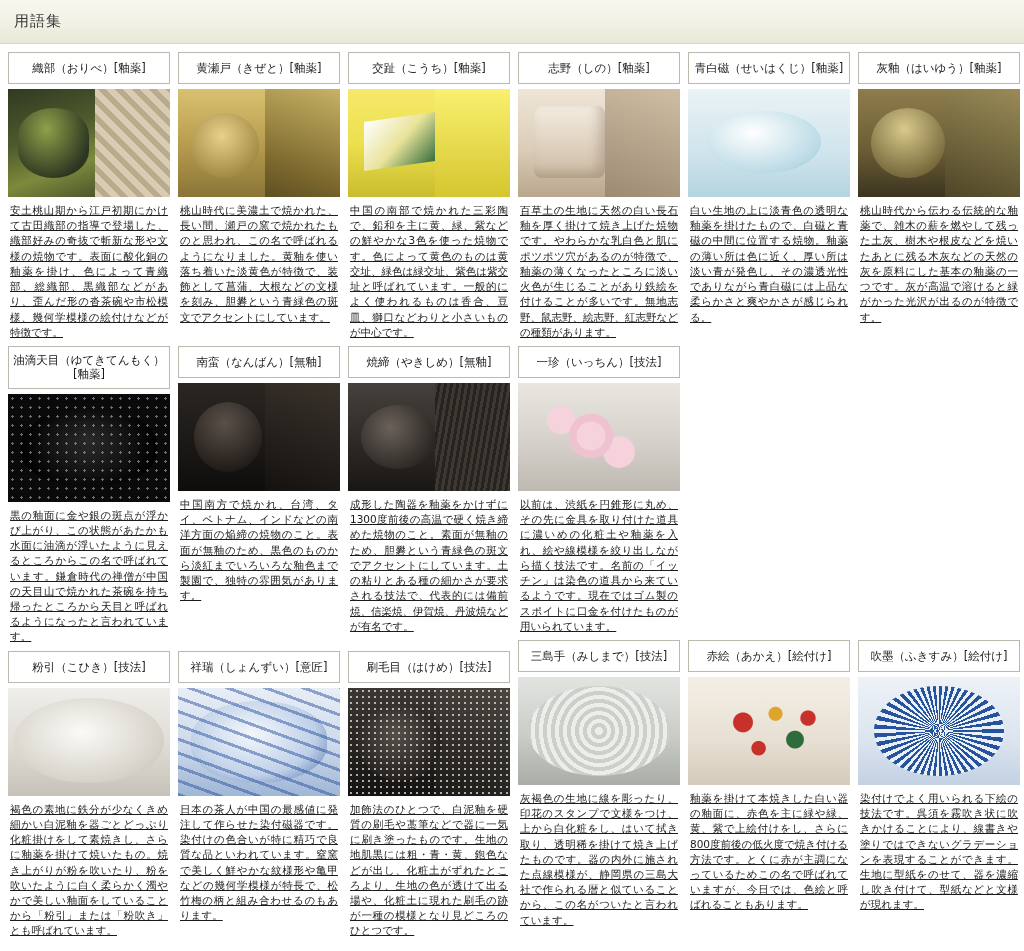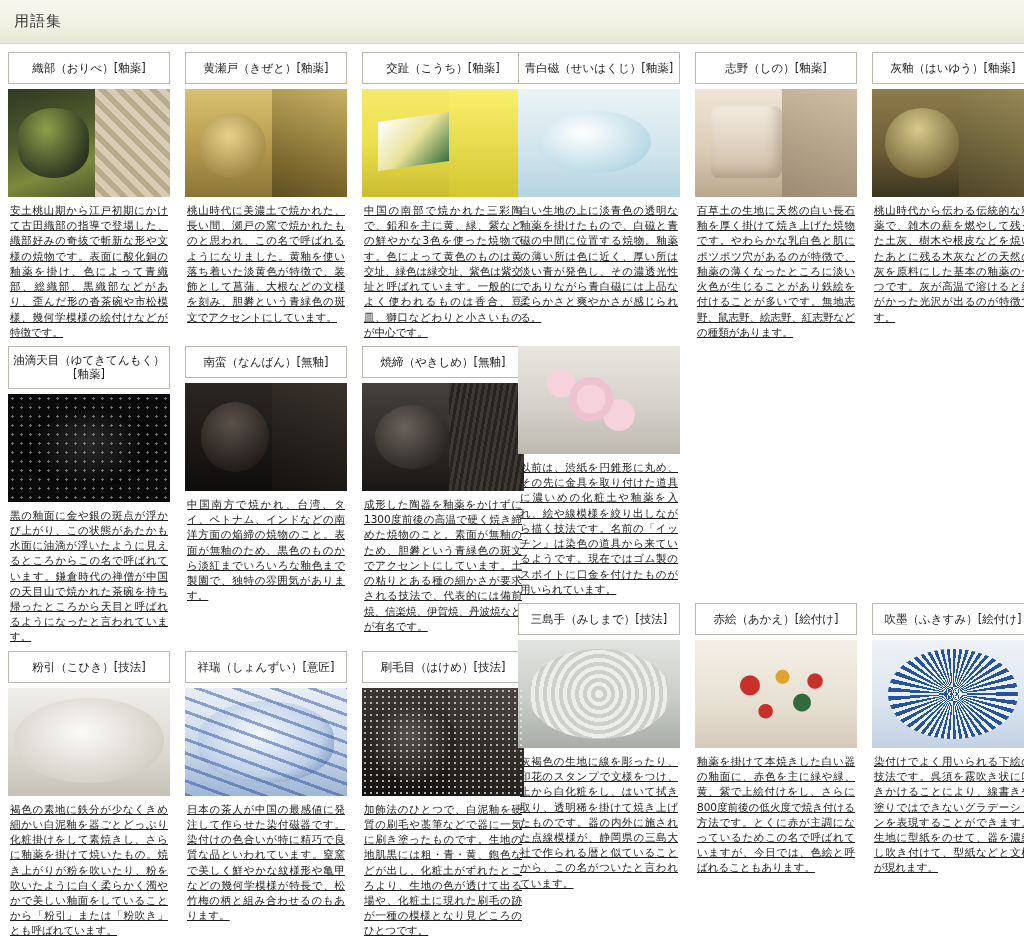--- a/index.html
+++ b/index.html
@@ -36,21 +36,21 @@
   }
   .column-group {
     display: flex;
     flex-direction: column;
     gap: 0;
   }
   .col-left { width: 510px; }
   .col-right { width: 506px; }
   .row {
     display: flex;
-    gap: 7px;
+    gap: 0;
   }
   .cell {
     width: 170px;
     padding: 0 4px 6px 4px;
   }
   .cell-title {
     border: 1px solid #b9b9ad;
     background: #ffffff;
     font-size: 11.5px;
     color: #1b1b1b;
@@ -293,48 +293,49 @@
           <div class="cell-text">加飾法のひとつで、白泥釉を硬質の刷毛や藁筆などで器に一気に刷き塗ったものです。生地の地肌黒には粗・青・黄、鉋色などが出し、化粧土がずれたところより、生地の色が透けて出る場や、化粧土に現れた刷毛の跡が一種の模様となり見どころのひとつです。</div>
         </div>
       </div>
 
     </div>
 
     <div class="column-group col-right">
 
       <div class="row">
         <div class="cell">
+          <div class="cell-title">志野（しの）[釉薬]</div>
+          <div class="thumb">
+              <div class="sw art-shino">
+                <div class="half-r"></div>
+              </div>
+            </div>
+          <div class="cell-text">百草土の生地に天然の白い長石釉を厚く掛けて焼き上げた焼物です。やわらかな乳白色と肌にポツポツ穴があるのが特徴で、釉薬の薄くなったところに淡い火色が生じることがあり鉄絵を付けることが多いです。無地志野、鼠志野、絵志野、紅志野などの種類があります。</div>
+        </div>
+        <div class="cell">
           <div class="cell-title">青白磁（せいはくじ）[釉薬]</div>
           <div class="thumb">
               <div class="sw art-seihakuji"></div>
             </div>
           <div class="cell-text">白い生地の上に淡青色の透明な釉薬を掛けたもので、白磁と青磁の中間に位置する焼物。釉薬の薄い所は色に近く、厚い所は淡い青が発色し、その濃透光性でありながら青白磁には上品な柔らかさと爽やかさが感じられる。</div>
         </div>
         <div class="cell">
-          <div class="cell-title">志野（しの）[釉薬]</div>
-          <div class="thumb">
-              <div class="sw art-shino">
-                <div class="half-r"></div>
-              </div>
-            </div>
-          <div class="cell-text">百草土の生地に天然の白い長石釉を厚く掛けて焼き上げた焼物です。やわらかな乳白色と肌にポツポツ穴があるのが特徴で、釉薬の薄くなったところに淡い火色が生じることがあり鉄絵を付けることが多いです。無地志野、鼠志野、絵志野、紅志野などの種類があります。</div>
-        </div>
-        <div class="cell">
           <div class="cell-title">灰釉（はいゆう）[釉薬]</div>
           <div class="thumb">
               <div class="sw art-haiyu">
                 <div class="half-r"></div>
               </div>
             </div>
           <div class="cell-text">桃山時代から伝わる伝統的な釉薬で、雑木の薪を燃やして残った土灰、樹木や根皮などを焼いたあとに残る木灰などの天然の灰を原料にした基本の釉薬の一つです。灰が高温で溶けると緑がかった光沢が出るのが特徴です。</div>
         </div>
       </div>
 
       <div class="row">
         <div class="cell">
+          <div class="cell-title">一珍（いっちん）[技法]</div>
           <div class="thumb">
               <div class="sw art-itchin"></div>
             </div>
           <div class="cell-text">以前は、渋紙を円錐形に丸め、その先に金具を取り付けた道具に濃いめの化粧土や釉薬を入れ、絵や線模様を絞り出しながら描く技法です。名前の「イッチン」は染色の道具から来ているようです。現在ではゴム製のスポイトに口金を付けたものが用いられています。</div>
         </div>
       </div>
 
       <div class="row">
         <div class="cell">
           <div class="cell-title">三島手（みしまで）[技法]</div>

